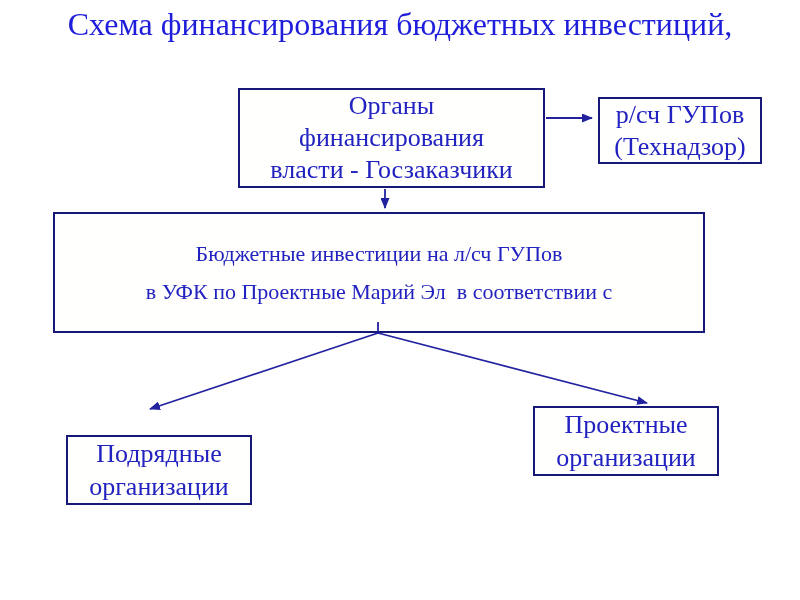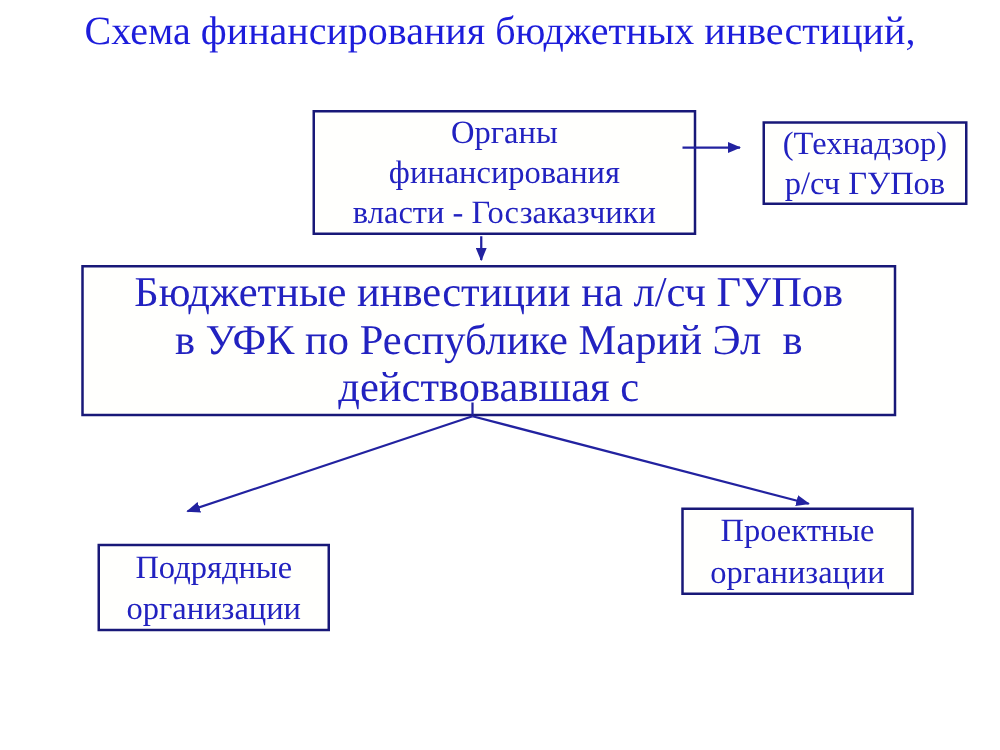--- a/index.html
+++ b/index.html
@@ -29,36 +29,35 @@
   .box {
     position: absolute;
     box-sizing: border-box;
     border: 2px solid #181878;
     background: #fffffd;
     color: #2222c0;
     text-align: center;
     display: flex;
     flex-direction: column;
     justify-content: center;
-    margin-left: 12px;
   }
   .bline {
     white-space: pre-wrap; 
   }
   #box-gov {
     left: 238px; top: 88px; width: 307px; height: 100px;
     font-size: 26px; line-height: 32px;
   }
   #box-account {
     left: 598px; top: 97px; width: 164px; height: 67px;
     font-size: 26px; line-height: 32px;
   }
   #box-invest {
     left: 53px; top: 212px; width: 652px; height: 121px;
-    font-size: 34px; line-height: 38px; align-items: center;
+    font-size: 22px; line-height: 38px; align-items: center;
   }
   #box-contractors {
     left: 66px; top: 435px; width: 186px; height: 70px;
     font-size: 26px; line-height: 33px;
   }
   #box-designers {
     left: 533px; top: 406px; width: 186px; height: 70px;
     font-size: 26px; line-height: 33px;
   }
   .connectors {
@@ -82,27 +81,27 @@
     <div class="bline">Схема финансирования бюджетных инвестиций,</div>
   </div>
 
   <div class="box" id="box-gov">
     <div class="bline">Органы</div>
     <div class="bline">финансирования</div>
     <div class="bline">власти - Госзаказчики</div>
   </div>
 
   <div class="box" id="box-account">
+    <div class="bline">р/сч ГУПов</div>
     <div class="bline">(Технадзор)</div>
-    <div class="bline">р/сч ГУПов</div>
   </div>
 
   <div class="box" id="box-invest">
     <div class="bline">Бюджетные инвестиции на л/сч ГУПов</div>
-    <div class="bline">в УФК по Республике Марий Эл  в действовавшая с</div>
+    <div class="bline">в УФК по Проектные Марий Эл  в соответствии с</div>
   </div>
 
   <div class="box" id="box-contractors">
     <div class="bline">Подрядные</div>
     <div class="bline">организации</div>
   </div>
 
   <div class="box" id="box-designers">
     <div class="bline">Проектные</div>
     <div class="bline">организации</div>

